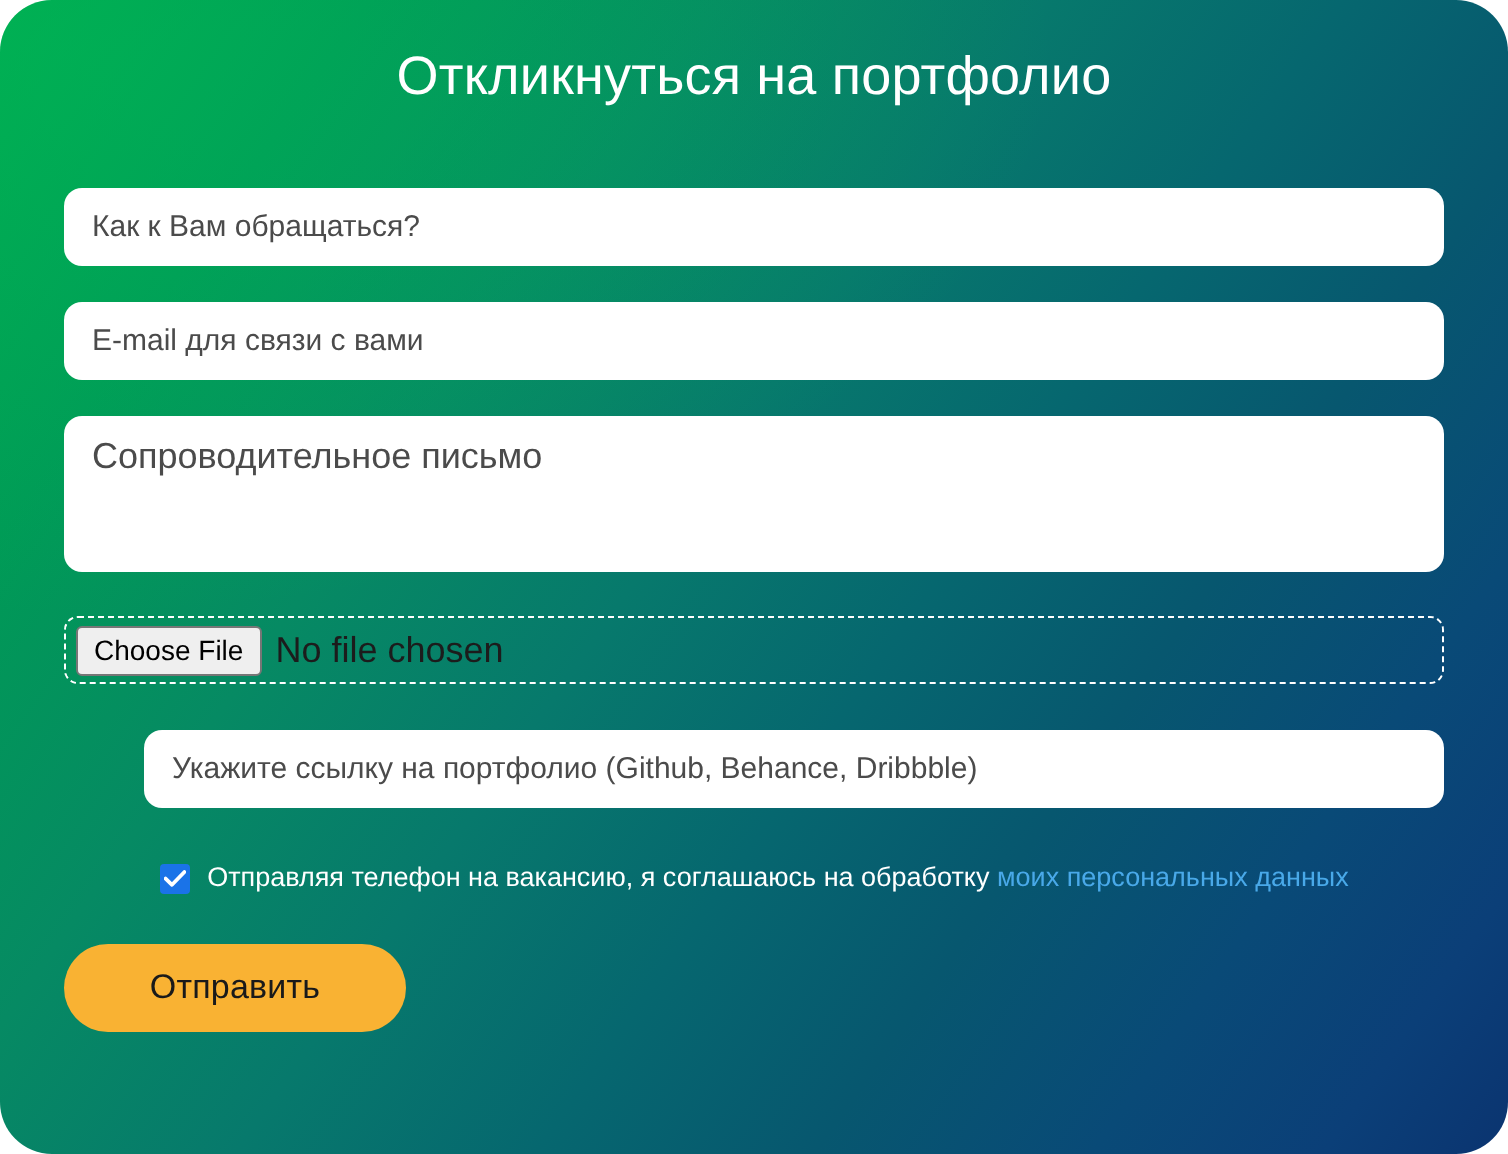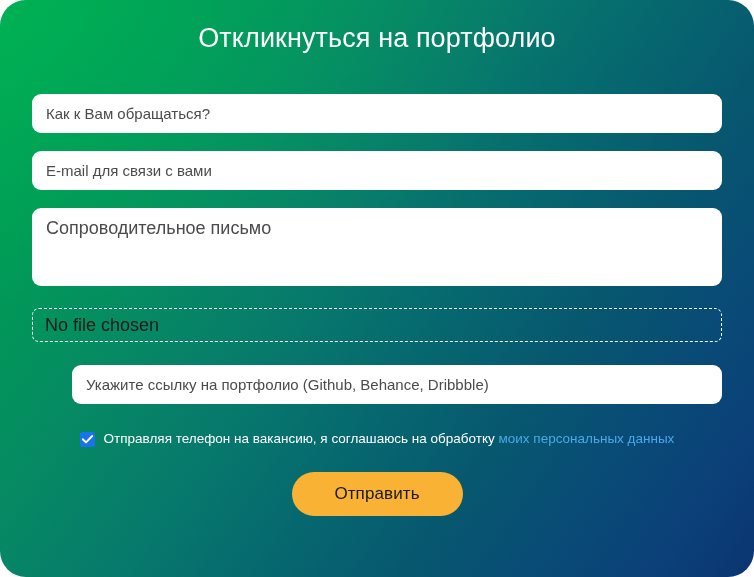--- a/index.html
+++ b/index.html
@@ -195,21 +195,20 @@
     color: #49a9e9;
     text-decoration: none;
     cursor: pointer;
     margin-top: 20px;
   }
 
   
   .submit-row {
     margin-top: 24px;
     display: flex;
-    justify-content: center;
   }
 
   .submit-btn {
     font-family: inherit;
     font-size: 17px;
     color: #1a1a1a;
     background: #f9b233;
     border: none;
     border-radius: 22px;
     width: 171px;
@@ -234,20 +233,21 @@
       <input class="text-input half" type="email" placeholder="E-mail для связи с вами" style="">
     </div>
 
     <div class="field-row row-letter">
       <textarea class="letter-area" placeholder="Сопроводительное письмо" style=""></textarea>
     </div>
 
     <div class="field-row row-file">
       <div class="file-drop">
         <div class="file-control">
+          <button class="choose-file-btn" type="button">Choose File</button>
           <span class="file-status">No file chosen</span>
         </div>
       </div>
     </div>
 
     <div class="field-row row-portfolio">
       <input class="text-input" type="url" placeholder="Укажите ссылку на портфолио (Github, Behance, Dribbble)" style="">
     </div>
 
     <div class="consent-row">

